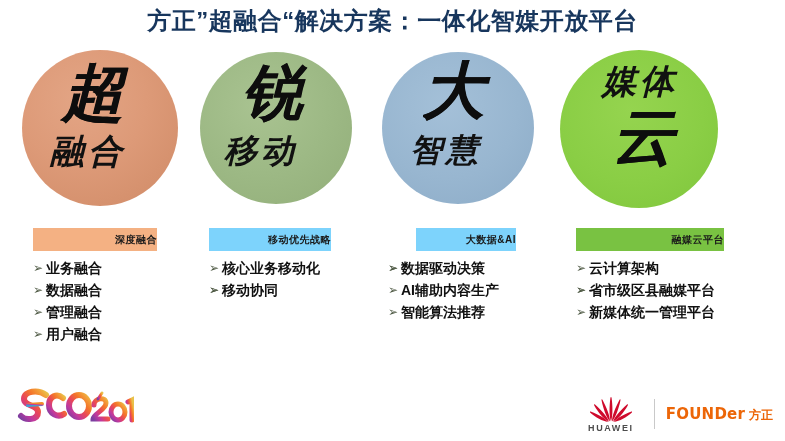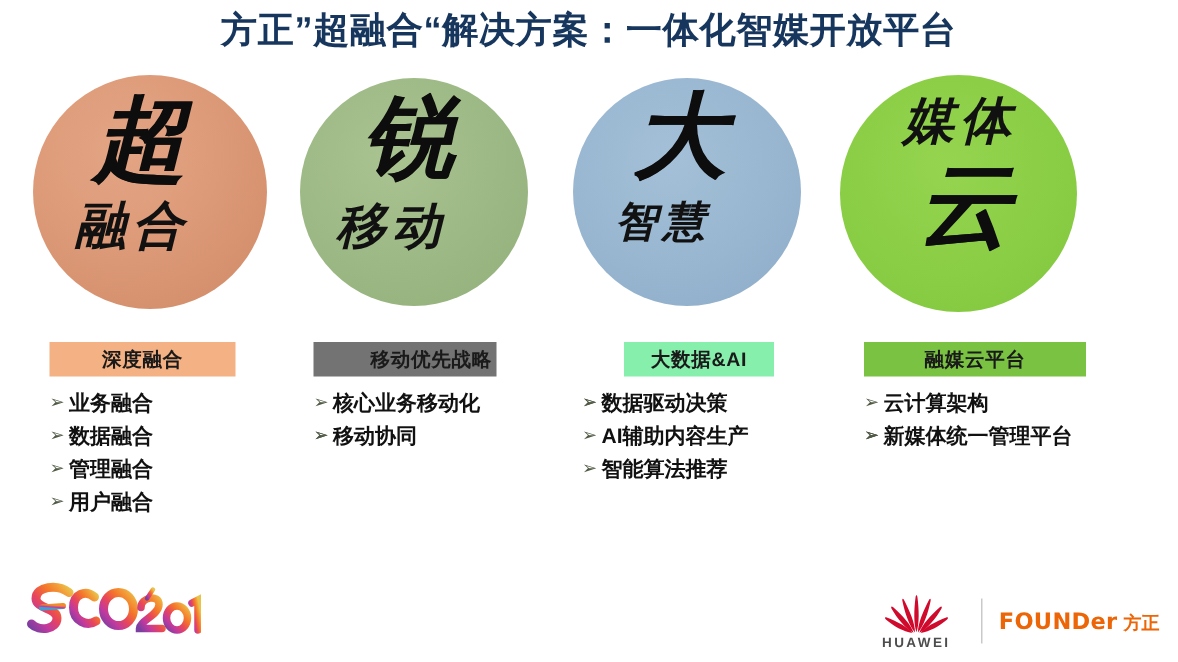--- a/index.html
+++ b/index.html
@@ -77,21 +77,21 @@
   }
   #circle-2 .big  { left: 42px; top: 10px; font-size: 60px; }
   #circle-2 .small{ left: 24px; top: 82px; font-size: 33px; }
 
   
   #circle-3 {
     left: 382px; top: 2px; width: 152px; height: 152px;
     background: radial-gradient(circle at 42% 35%, #a4c0d8 0%, #98b6d0 55%, #8cabc7 100%);
   }
   #circle-3 .big  { left: 40px; top: 8px; font-size: 62px; }
-  #circle-3 .small{ left: 28px; top: 82px; font-size: 28px; }
+  #circle-3 .small{ left: 28px; top: 82px; font-size: 32px; }
 
   
   #circle-4 {
     left: 560px; top: 0px; width: 158px; height: 158px;
     background: radial-gradient(circle at 45% 38%, #95d44f 0%, #8ace45 55%, #7fc63c 100%);
   }
   #circle-4 .small{ left: 42px; top: 14px; font-size: 34px; }
   #circle-4 .big  { left: 52px; top: 56px; font-size: 62px; }
 
   
@@ -99,22 +99,22 @@
     position: absolute;
     left: 0;
     top: 228px;
     width: 785px;
     height: 150px;
   }
   .col { position: absolute; top: 0; }
   .col-head {
     height: 23px;
     line-height: 23px;
-    text-align: center;
-    font-size: 13px;
+    text-align: right;
+    font-size: 10px;
     font-weight: bold;
     color: #1a1a1a;
     letter-spacing: 0.5px;
   }
   .col-list {
     margin: 0;
     padding: 6px 0 0 0;
     list-style: none;
   }
   .col-list li {
@@ -131,23 +131,23 @@
     left: 0;
     top: 0;
     font-size: 12px;
     color: #4f5a45;
     font-weight: normal;
   }
 
   #col-1 { left: 33px;  width: 124px; }
   #col-1 .col-head { background: #f4b183; }
   #col-2 { left: 209px; width: 122px; }
-  #col-2 .col-head { background: #737373; padding-left: 35px; }
+  #col-2 .col-head { background: #7dd3fc; padding-left: 35px; }
   #col-3 { left: 388px; width: 128px; }
-  #col-3 .col-head { background: #86efac; margin-left: 28px; }
+  #col-3 .col-head { background: #7dd3fc; margin-left: 28px; }
   #col-4 { left: 576px; width: 148px; }
   #col-4 .col-head { background: #79c242; }
 
   
   .eco-logo {
     position: absolute;
     left: 16px;
     top: 383px;
     width: 118px;
     height: 45px;
@@ -258,21 +258,21 @@
       <li><span class="bullet">➢</span><span>AI辅助内容生产</span></li>
       <li><span class="bullet">➢</span><span>智能算法推荐</span></li>
     </ul>
   </div>
 
   <div class="col" id="col-4">
     <div class="col-head">融媒云平台</div>
     <ul class="col-list">
       <li><span class="bullet">➢</span><span>云计算架构</span></li>
       <li><span class="bullet">➢</span></li>
-      <li><span class="bullet">➢</span></li>
+      <li><span class="bullet">➢</span><span>省市级区县融媒平台</span></li>
       <li><span class="bullet">➢</span><span>新媒体统一管理平台</span></li>
     </ul>
   </div>
 
 </div>
 
 <div class="eco-logo">
   <svg width="118" height="45" viewBox="0 0 118 45" xmlns="http://www.w3.org/2000/svg">
     <defs>
       <linearGradient id="ecoGrad" x1="0" y1="1" x2="1" y2="0">

